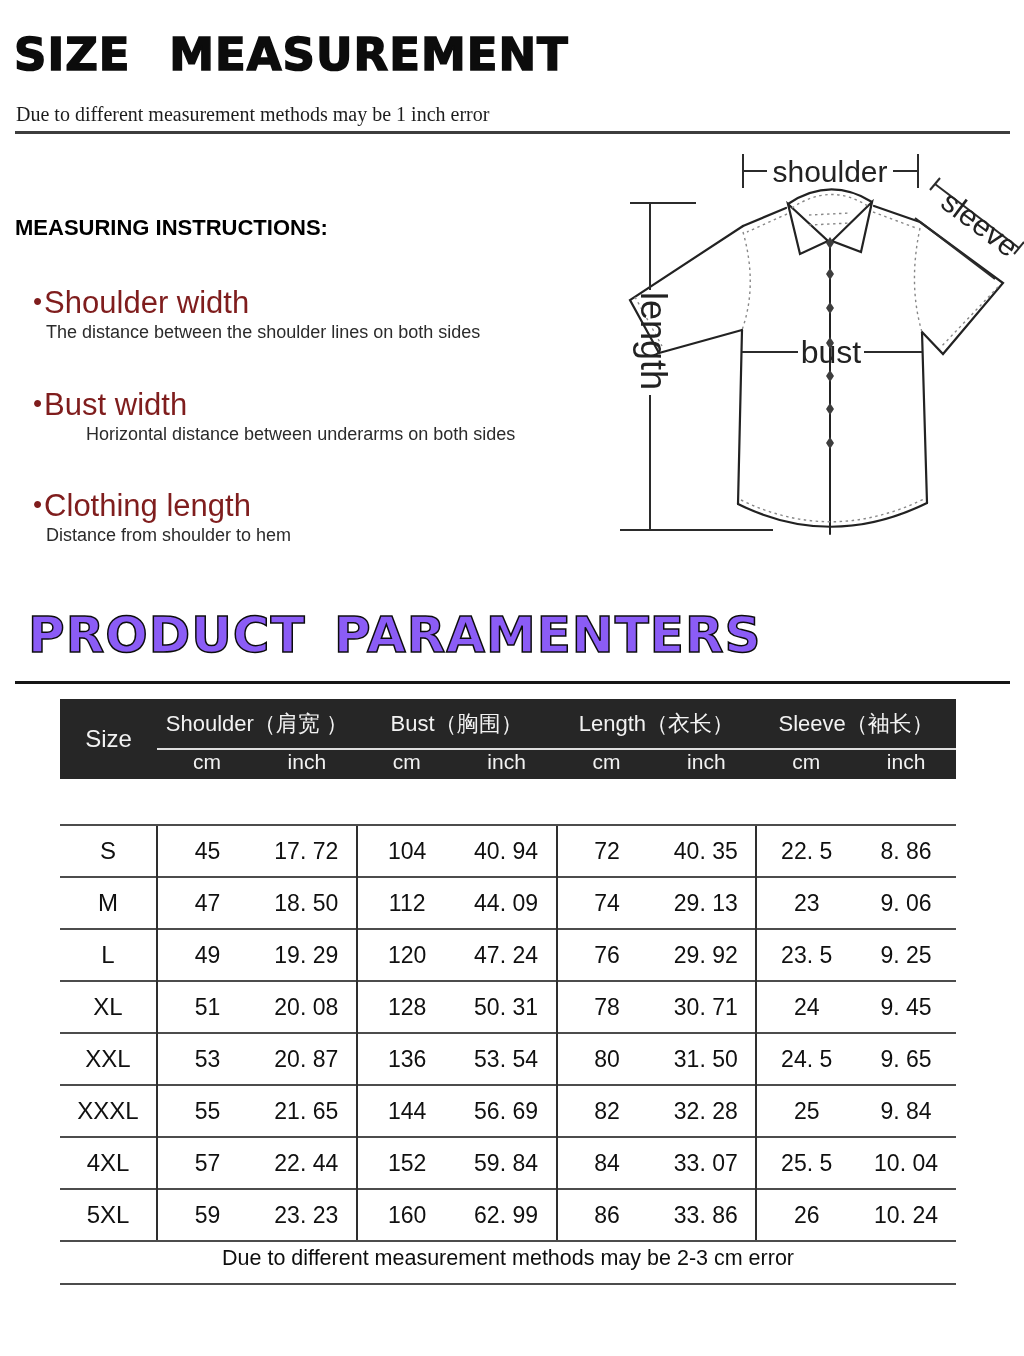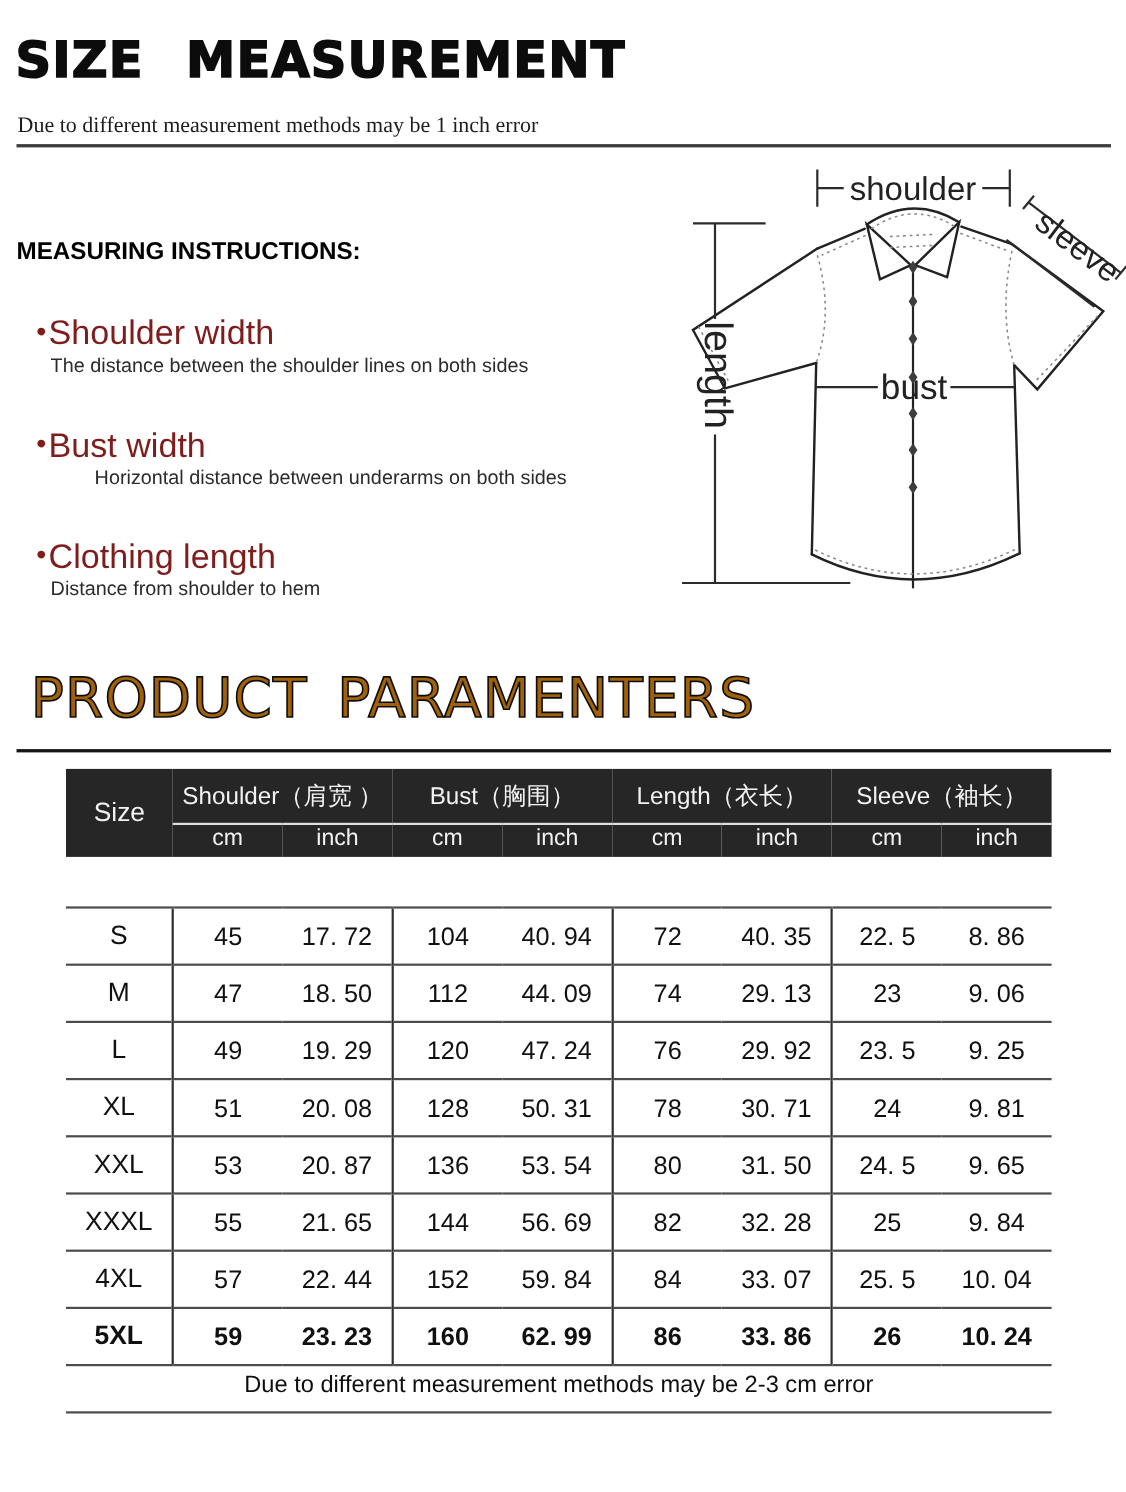--- a/index.html
+++ b/index.html
@@ -55,23 +55,23 @@
   .diagram { left:595px; top:140px; }
   .diagram svg text {
     font-family:"Liberation Sans", sans-serif;
     fill:#222;
   }
 
   
   .section-title {
     left:28px; top:606px;
     font-family:"DejaVu Sans", sans-serif;
-    font-weight:normal;
+    font-weight:bold;
     font-size:50px;
-    color:#a16207;
+    color:#8b5cf6;
     letter-spacing:1px;
     word-spacing:10px;
     -webkit-text-stroke:1.5px #0c0c0c;
     white-space:nowrap;
   }
   .hr2 { left:15px; top:681px; width:995px; height:3px; background:#161616; }
 
   
   table.size-table {
     position:absolute; left:60px; top:699px;
@@ -93,21 +93,21 @@
   .size-table .unitrow .unit { font-size:21px; padding-bottom:5px; }
   .size-table tr.spacer { height:46px; }
   .size-table tr.spacer td { border:none; }
   .size-table td.gsep { border-left:2px solid #2e2e2e; }
   .size-table tr.data { height:52px; }
   .size-table tr.data td {
     border-top:2px solid #4c4c4c;
     font-size:23px; color:#101010;
   }
   .size-table tr.data td.sizecell { font-size:24px; }
-  .size-table tr.data:last-child td { border-bottom:2px solid #4c4c4c;font-weight:bold; }
+  .size-table tr.data:last-child td { border-bottom:2px solid #4c4c4c; }
 
   
   .footer-note {
     left:60px; top:1246px; width:896px;
     text-align:center;
     font-size:21.5px; color:#0e0e0e;
     white-space:nowrap;
   }
   .hr3 { left:60px; top:1283px; width:896px; height:2px; background:#4c4c4c; }
 </style>
@@ -285,21 +285,21 @@
       </tr>
       <tr class="data">
         <td class="sizecell">XL</td>
         <td class="gsep">51</td>
         <td>20. 08</td>
         <td class="gsep">128</td>
         <td>50. 31</td>
         <td class="gsep">78</td>
         <td>30. 71</td>
         <td class="gsep">24</td>
-        <td>9. 81</td>
+        <td>9. 45</td>
       </tr>
       <tr class="data">
         <td class="sizecell">XXL</td>
         <td class="gsep">53</td>
         <td>20. 87</td>
         <td class="gsep">136</td>
         <td>53. 54</td>
         <td class="gsep">80</td>
         <td>31. 50</td>
         <td class="gsep">24. 5</td>

